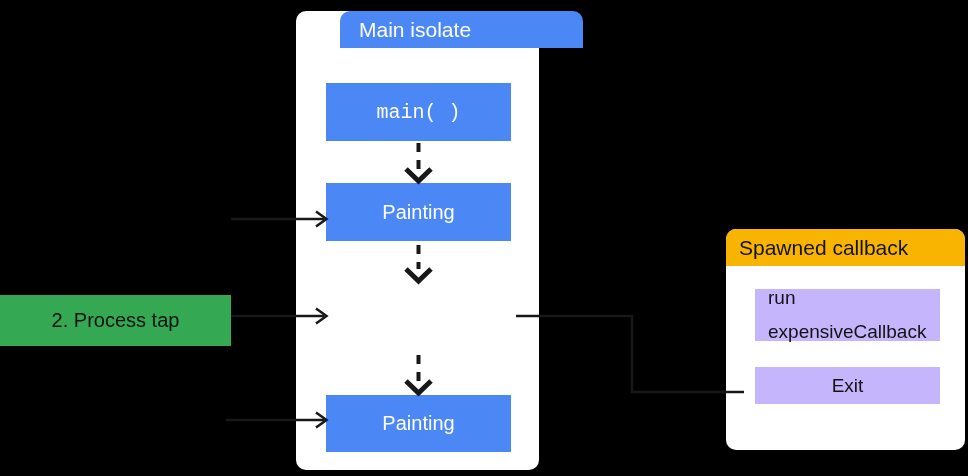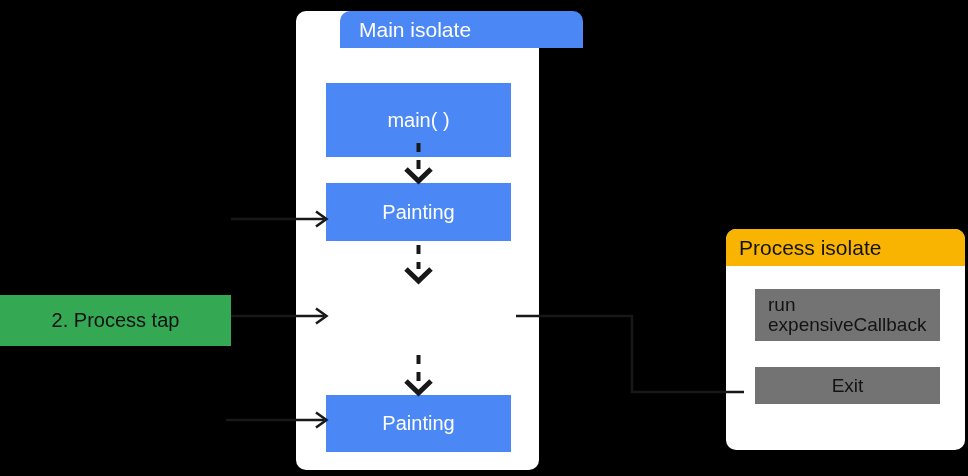--- a/index.html
+++ b/index.html
@@ -23,37 +23,37 @@
   .main-header{
     position:absolute;left:0;top:0;width:100%;height:37px;background:#4B87F5;
     border-radius:10px 10px 0 0;display:flex;align-items:center;margin-left:44px;
   }
   .main-header .title{color:#fff;font-size:21px;padding-left:19px;}
   .blue-node{
     position:absolute;width:185px;background:#4B87F5;color:#fff;font-size:20px;
     display:flex;align-items:center;justify-content:center;text-align:center;
     white-space:pre-line;line-height:29px;
   }
-  .node-main{left:326px;top:83px;height:74px;}
+  .node-main{left:326px;top:83px;height:58px;font-family:Liberation Mono, monospace;}
   .node-painting-1{left:326px;top:183px;height:58px;}
   .node-expensive{left:326px;top:283px;height:70px;}
   .node-painting-2{left:326px;top:395px;height:57px;}
   
   .spawned-panel{
     position:absolute;left:726px;top:229px;width:239px;height:221px;
     background:#fff;border-radius:10px;
   }
   .spawned-header{
     position:absolute;left:0;top:0;width:100%;height:37px;background:#F8B400;
     border-radius:10px 10px 0 0;display:flex;align-items:center;
   }
   .spawned-header .title{color:#131313;font-size:21px;padding-left:13px;}
   .gold-node{
-    position:absolute;width:185px;background:#737373;color:#131313;font-size:19px;
-    display:flex;align-items:center;white-space:pre-line;line-height:20px;
+    position:absolute;width:185px;background:#c4b5fd;color:#131313;font-size:19px;
+    display:flex;align-items:center;white-space:pre-line;line-height:34px;
   }
   .node-run{left:755px;top:289px;height:52px;justify-content:flex-start;padding-left:13px;width:172px;}
   .node-exit{left:755px;top:367px;height:37px;justify-content:center;}
   
   .arrow-layer{
     position:absolute;left:0;top:0;width:968px;height:476px;z-index:5;pointer-events:none;
   }
 </style>
 </head>
 <body>
@@ -66,21 +66,21 @@
     <div class="main-header">
       <span class="title">Main isolate</span>
     </div>
   </div>
   <div class="blue-node node-main">main( )</div>
   <div class="blue-node node-painting-1">Painting</div>
   <div class="blue-node node-painting-2">Painting</div>
 
   <div class="spawned-panel">
     <div class="spawned-header">
-      <span class="title">Process isolate</span>
+      <span class="title">Spawned callback</span>
     </div>
   </div>
   <div class="gold-node node-run">run
 expensiveCallback</div>
   <div class="gold-node node-exit">Exit</div>
 
   <svg class="arrow-layer" viewBox="0 0 968 476" xmlns="http://www.w3.org/2000/svg">
     <g stroke="#181818" fill="none">
 
       <g>

